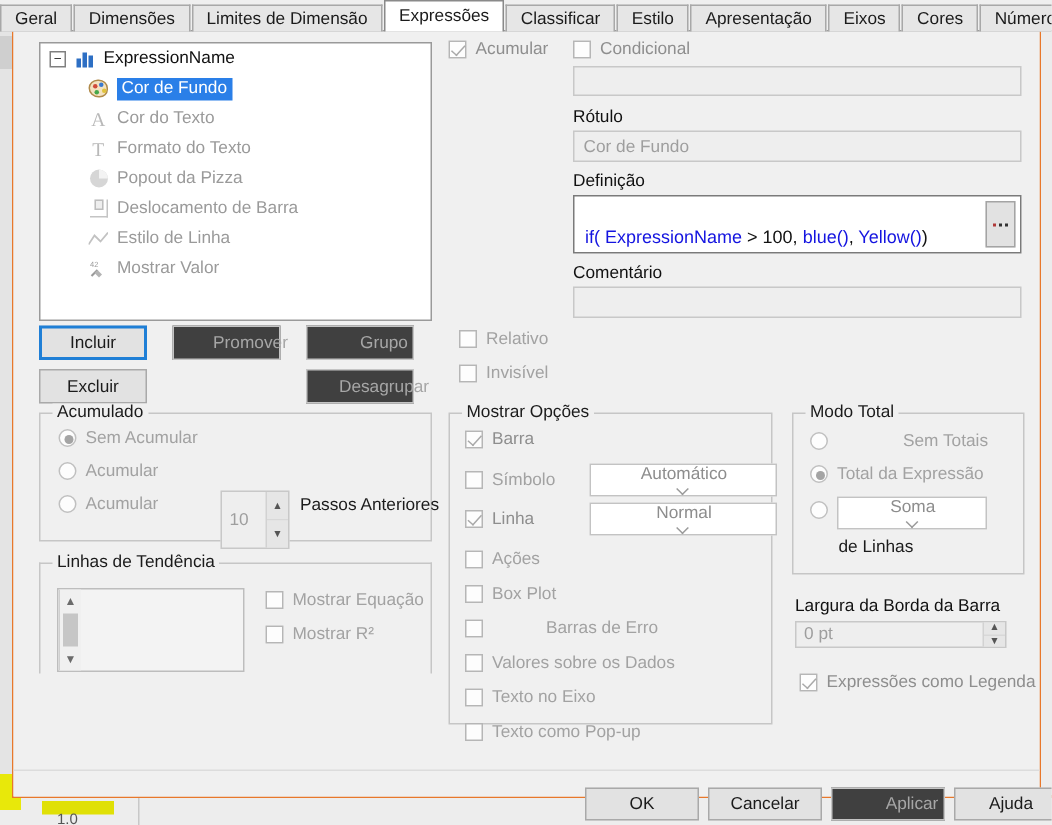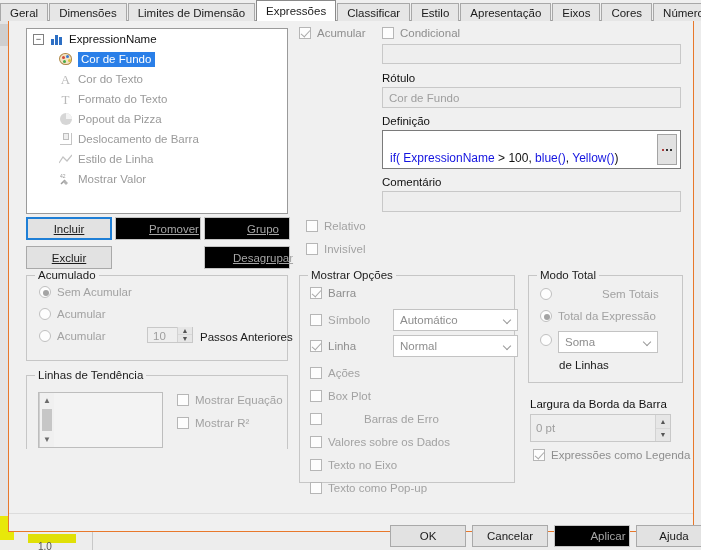--- a/index.html
+++ b/index.html
@@ -85,23 +85,23 @@
   .ic-barsh i { position:absolute; left:3px; top:0px; width:6px; height:7px; border:1px solid #bdbdbd; background:#eee; }
   .ic-line { width:13px; height:10px; position:relative; }
 
   
   .btn {
     background:#e2e2e2; border:1px solid #a9a9a9;
     font-size:11.5px; color:#1b1b1b; text-align:center;
     display:flex; align-items:center; justify-content:center;
     font-family:"Liberation Sans", sans-serif;
   }
-  .btn.disabled { color:#a6a6a6; background:#000000; border-color:#c4c4c4;padding-left:32px; }
+  .btn.disabled { color:#a6a6a6; background:#404040; border-color:#c4c4c4;padding-left:32px; }
   .btn.focus { border:2px solid #1f7fd6; }
-  .actbtn { position:absolute; height:23px; width:86px;text-decoration:underline; }
+  .actbtn { position:absolute; height:23px; width:72px; }
 
   
   .group { position:absolute; border:1px solid #c6c6c6; }
   .group > .glabel {
     position:absolute; top:-7px; left:8px; background:#f0f0f0;
     padding:0 3px; font-size:11.5px; color:#1b1b1b;
   }
 
   
   .row { display:flex; align-items:center; }
@@ -147,21 +147,21 @@
     display:flex; align-items:center; justify-content:center;
   }
   .dots { display:flex; gap:2px; }
   .dots i { width:2px; height:2px; background:#333; display:block; }
   .dots i:first-child { background:#b03a3a; }
 
   
   .ddl {
     background:#fff; border:1px solid #c3c3c3;
     display:flex; align-items:center; justify-content:space-between;
-    padding:0 5px 0 6px; font-size:11.5px; color:#8d8d8d;
+    padding:0 5px 0 6px; font-size:11.5px; color:#8d8d8d;flex-direction:column;
   }
   .chev { width:8px; height:8px; position:relative; flex:none; }
   .chev::after {
     content:""; position:absolute; left:0; top:1px; width:5px; height:5px;
     border:solid #9a9a9a; border-width:0 1.3px 1.3px 0; transform:rotate(45deg);
   }
 
   
   .spin { display:flex; border:1px solid #c8c8c8; background:#eee; }
   .spin .val { flex:1; font-size:11.5px; color:#9e9e9e; padding-left:5px; display:flex; align-items:center; }
@@ -299,21 +299,21 @@
       </div>
       <div class="row" style="position:absolute; left:12px; top:32px;">
         <span class="rdo"></span>
         <span class="lbl dim">Acumular</span>
       </div>
       <div class="row" style="position:absolute; left:12px; top:54px;">
         <span class="rdo"></span>
         <span class="lbl dim">Acumular</span>
       </div>
 
-      <div class="spin" style="position:absolute; left:120px; top:51px; width:46px; height:16px;align-items:flex-end;">
+      <div class="spin" style="position:absolute; left:120px; top:51px; width:46px; height:39px;">
         <span class="val">10</span>
         <span class="arrows">
           <span>▲</span>
           <span>▼</span>
         </span>
       </div>
       <span class="lbl" style="position:absolute; left:173px; top:55px;">Passos Anteriores</span>
     </div>
 
     <div class="group" style="left:17px; top:354px; width:262px; height:74px; border-bottom:none;">
@@ -445,21 +445,21 @@
         <span class="rdo"></span>
       </div>
       <div class="ddl" style="position:absolute; left:29px; top:55px; width:100px; height:22px;">
         <span>Soma</span>
         <span class="chev"></span>
       </div>
       <span class="lbl" style="position:absolute; left:30px; top:83px;">de Linhas</span>
     </div>
 
     <div class="caption" style="position:absolute; left:521px; top:377px;">Largura da Borda da Barra</div>
-    <div class="spin" style="position:absolute; left:521px; top:393px; width:141px; height:28px;">
+    <div class="spin" style="position:absolute; left:521px; top:393px; width:141px; height:18px;">
       <span class="val">0 pt</span>
       <span class="arrows">
         <span>▲</span>
         <span>▼</span>
       </span>
     </div>
 
     <div class="row" style="position:absolute; left:524px; top:428px;">
       <span class="cbx checked"></span>
       <span class="lbl mid">Expressões como Legenda</span>

